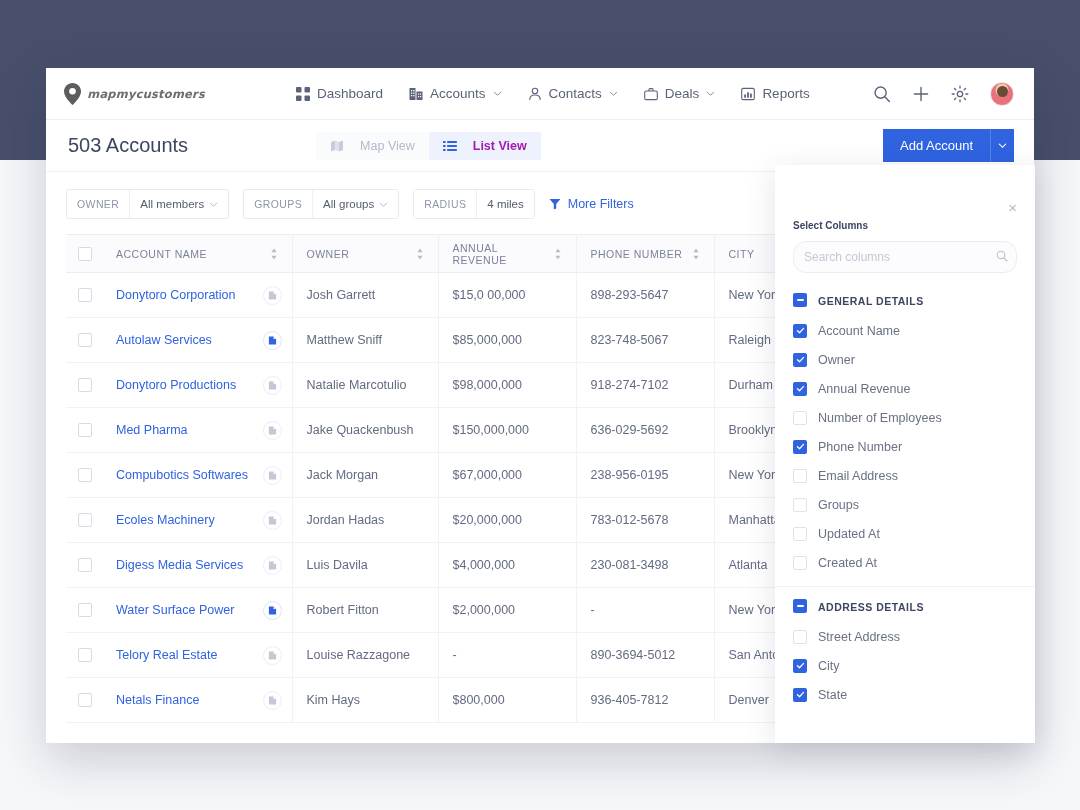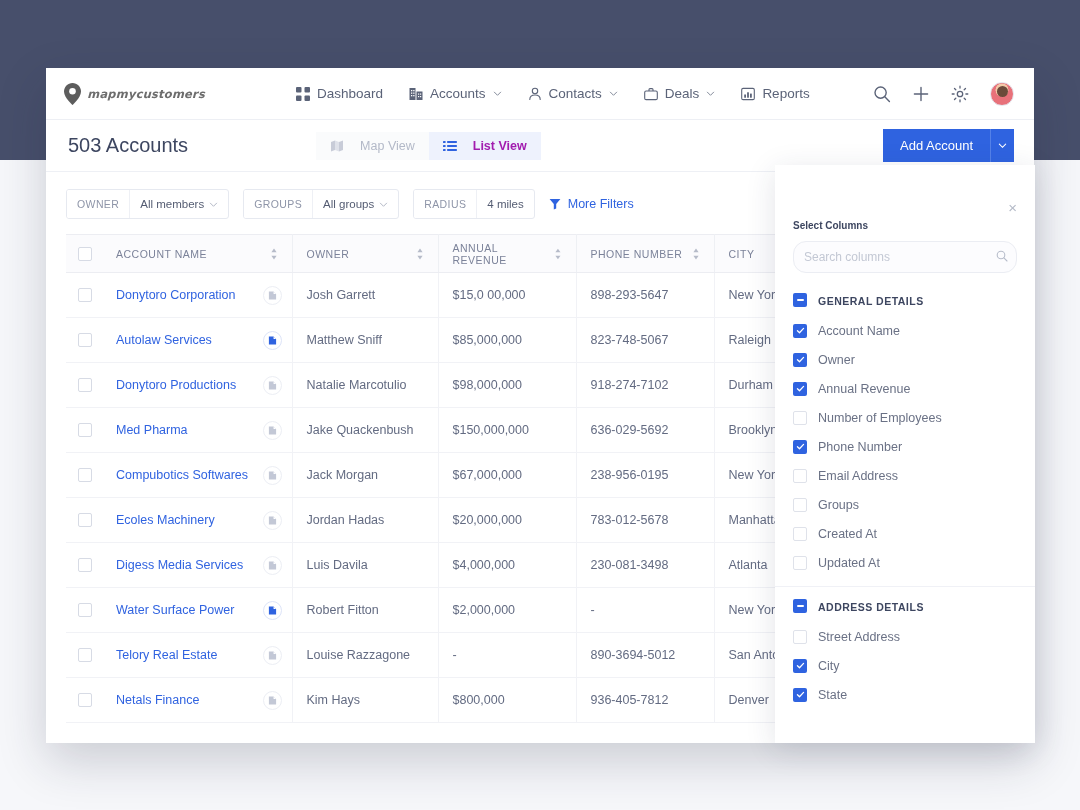--- a/index.html
+++ b/index.html
@@ -699,25 +699,25 @@
       <div class="opt">
         <span class="box off"></span>
         <span class="opt-label">Email Address</span>
       </div>
       <div class="opt">
         <span class="box off"></span>
         <span class="opt-label">Groups</span>
       </div>
       <div class="opt">
         <span class="box off"></span>
+        <span class="opt-label">Updated At</span>
+      </div>
+      <div class="opt">
+        <span class="box off"></span>
         <span class="opt-label">Created At</span>
-      </div>
-      <div class="opt">
-        <span class="box off"></span>
-        <span class="opt-label">Updated At</span>
       </div>
       <div class="panel-sep"></div>
       <div class="grp">
         <span class="box ind">
           <span class="dash"></span>
         </span>
         <span class="grp-title">ADDRESS DETAILS</span>
       </div>
       <div class="opt">
         <span class="box off"></span>

